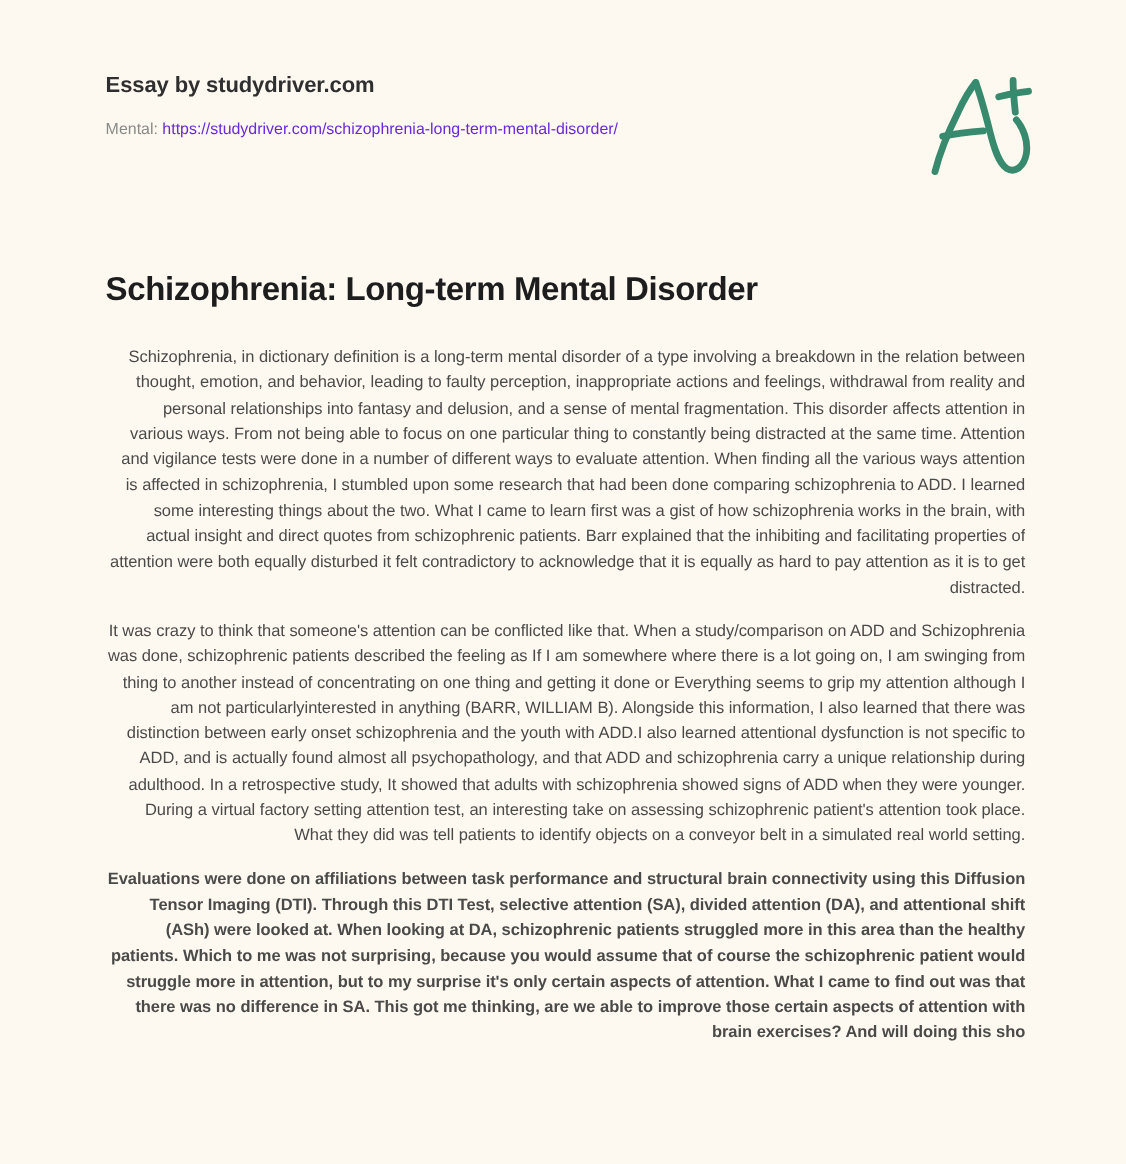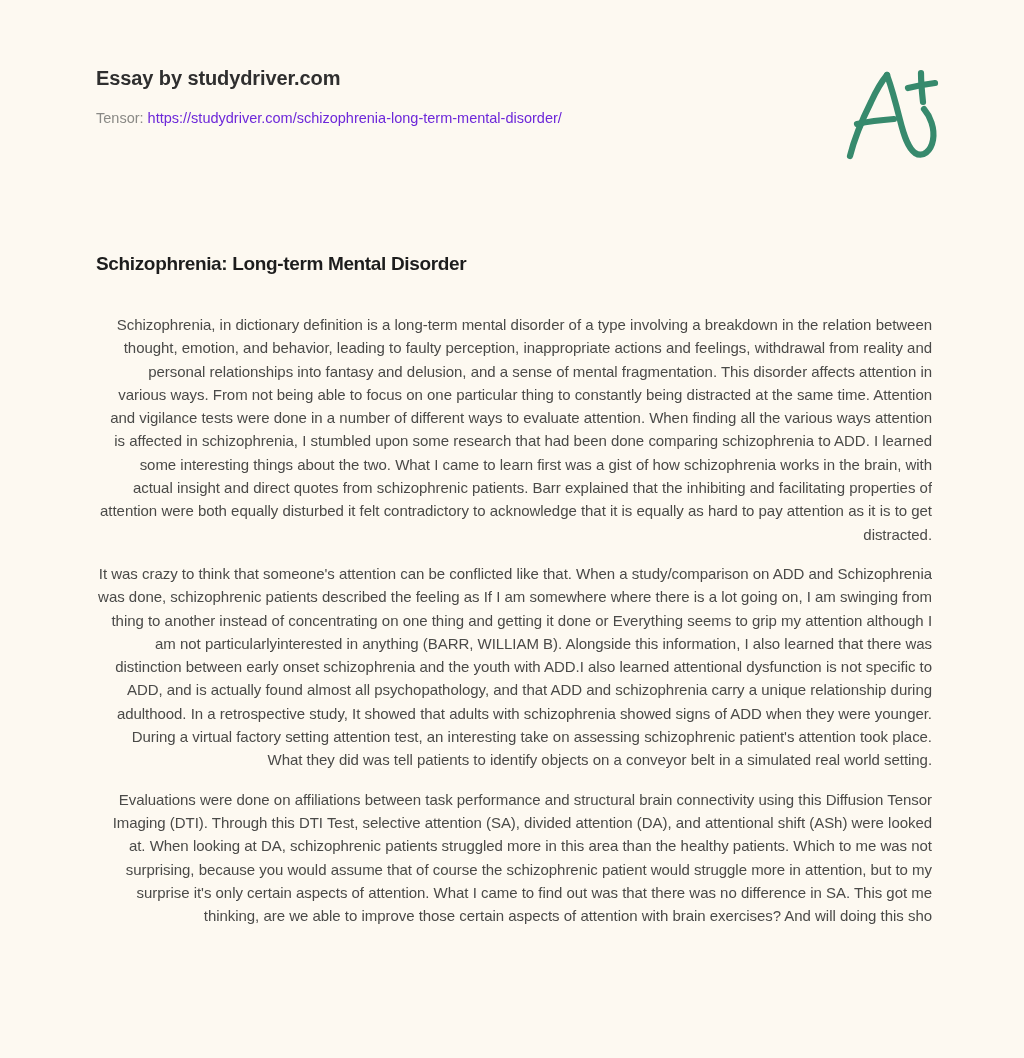--- a/index.html
+++ b/index.html
@@ -82,21 +82,21 @@
     width: 110px;
     height: 100px;
   }
 
   
   .doc-title {
     position: absolute;
     left: 96px;
     top: 247px;
     width: 860px;
-    font-size: 19px;
+    font-size: 30px;
     font-weight: bold;
     color: #1d1d1d;
     letter-spacing: -0.35px;
     line-height: 34px;
     margin: 0;
   }
 
   
   .article {
     position: absolute;
@@ -112,34 +112,35 @@
     font-size: 15px;
     line-height: 23.3px;
     color: #4a4a48;
     text-align: right;
     letter-spacing: -0.05px;
     word-spacing: 0.1px;
   }
 
   .article p:last-child {
     margin-bottom: 13px;
+    font-weight: bold;
   }
 </style>
 </head>
 <body>
 
 <div class="page">
 
   <div class="header">
 
     <div class="header-text">
       <div class="brand-line">Essay by studydriver.com</div>
 
       <div class="source-line">
-        <span class="source-label">Tensor:</span>
+        <span class="source-label">Mental:</span>
         <a class="source-url" href="#">https://studydriver.com/schizophrenia-long-term-mental-disorder/</a>
       </div>
     </div>
 
     <div class="logo">
       <svg viewBox="0 0 110 100" xmlns="http://www.w3.org/2000/svg">
         <g fill="none" stroke="#378a6d" stroke-width="6.2" stroke-linecap="round" stroke-linejoin="round">
 
           <path d="M12 94 C 16 78, 24 58, 33 40 C 38 29, 44 19, 49 13"></path>
 

